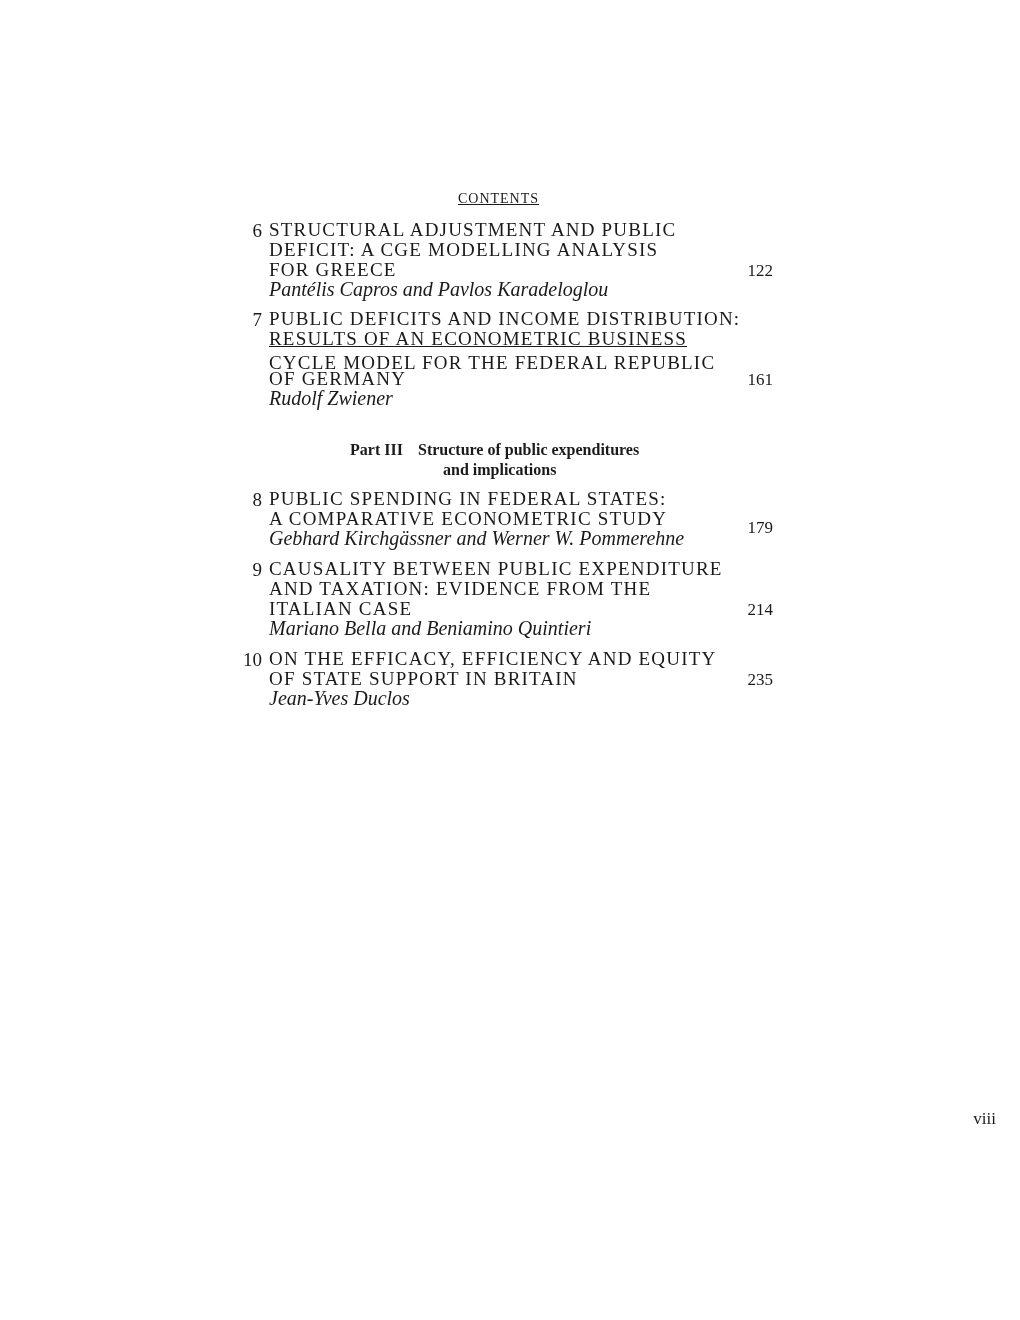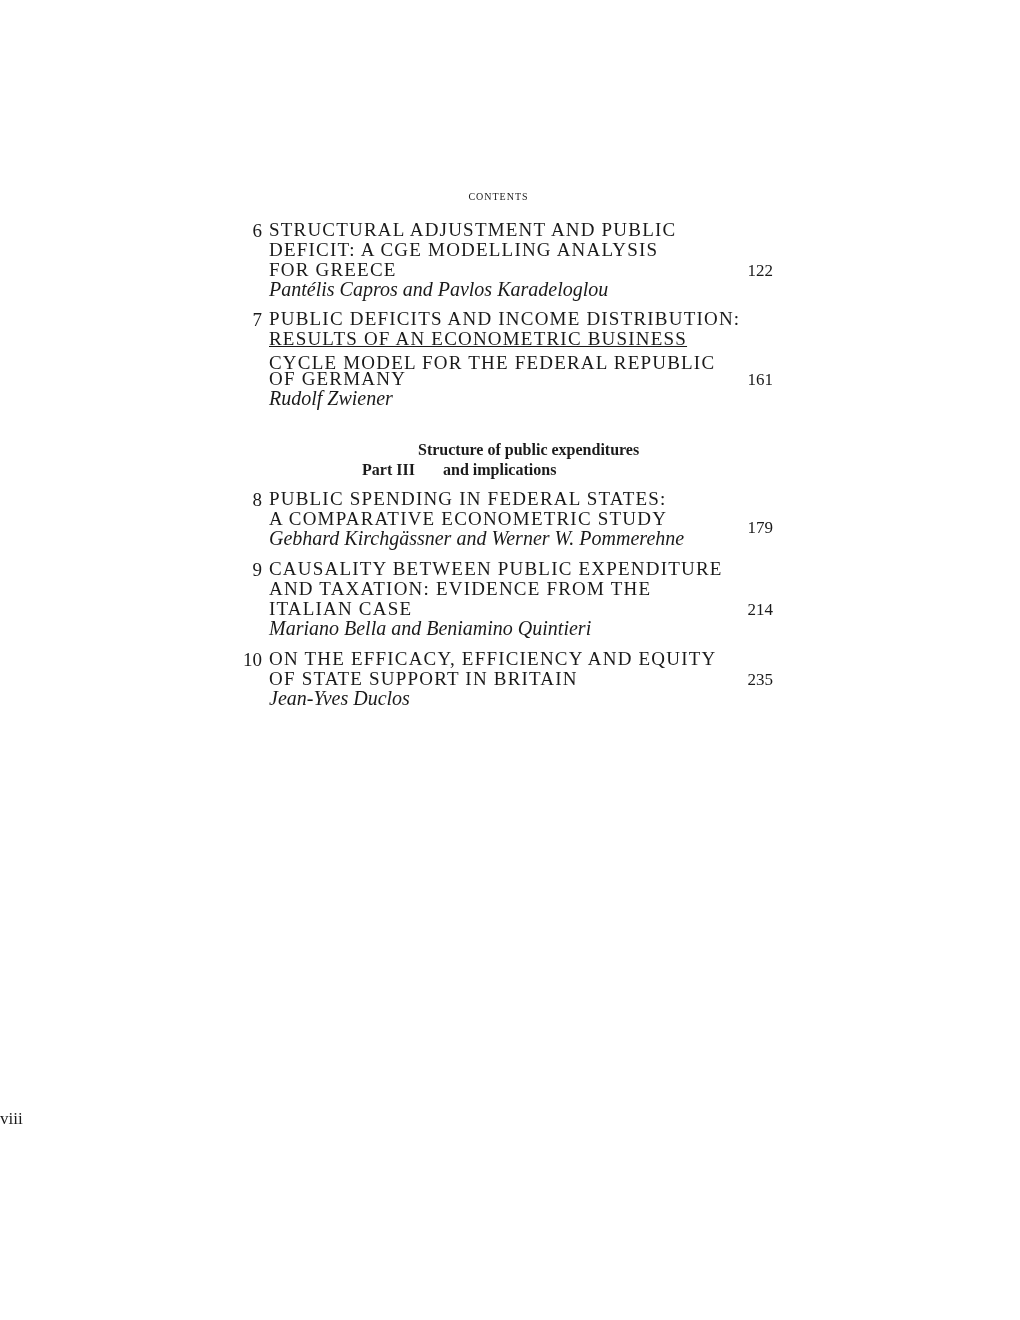--- a/index.html
+++ b/index.html
@@ -2,46 +2,46 @@
 <html><head>
   <meta charset="utf-8">
   <style>
     html, body { margin: 0; padding: 0; background: #ffffff; }
     body {
       width: 1020px; height: 1320px; position: relative; overflow: hidden;
       font-family: "Liberation Serif", "DejaVu Serif", serif; color: #1a1a1a;
     }
     .running-head {
       position: absolute; top: 191px; left: 0; width: 997px; text-align: center;
-      font-size: 10px; letter-spacing: 1px;
+      font-size: 14px; letter-spacing: 1px; text-decoration: underline;
     }
     .entry { position: absolute; left: 0; width: 1020px; }
     .entry .num {
       position: absolute; width: 30px; text-align: right; font-size: 19px;
     }
     .entry .title-line {
       position: absolute; left: 269px; font-size: 19px; letter-spacing: 1.2px;
       white-space: nowrap; line-height: 20px;
     }
     .entry .authors {
       position: absolute; left: 269px; font-style: italic; font-size: 20px;
       white-space: nowrap; line-height: 20px;
     }
     .entry .page {
       position: absolute; right: 247px; font-size: 17px; line-height: 20px;
     }
     .part-heading {
       position: absolute; top: 440px; left: 0; width: 1020px;
       font-weight: bold; font-size: 16px; line-height: 20px;
     }
-    .part-heading .part-label { position: absolute; left: 362px; margin-top: 20px; }
+    .part-heading .part-label { position: absolute; left: 350px; }
     .part-heading .part-title-1 { position: absolute; left: 418px; white-space: nowrap; }
     .part-heading .part-title-2 { position: absolute; left: 443px; top: 20px; white-space: nowrap; text-align: right; }
     .folio {
-      position: absolute; top: 1109px; left: 0; width: 996px; text-align: left; font-size: 17px;
+      position: absolute; top: 1109px; left: 0; width: 996px; text-align: right; font-size: 17px;
     }
   </style>
 </head>
 <body>
 
 <div class="running-head">CONTENTS</div>
 
 <div class="entry" style="top:220px;">
   <span class="num" style="left:232px;top:0;">6</span>
   <span class="title-line" style="top:0;">STRUCTURAL ADJUSTMENT AND PUBLIC</span>

